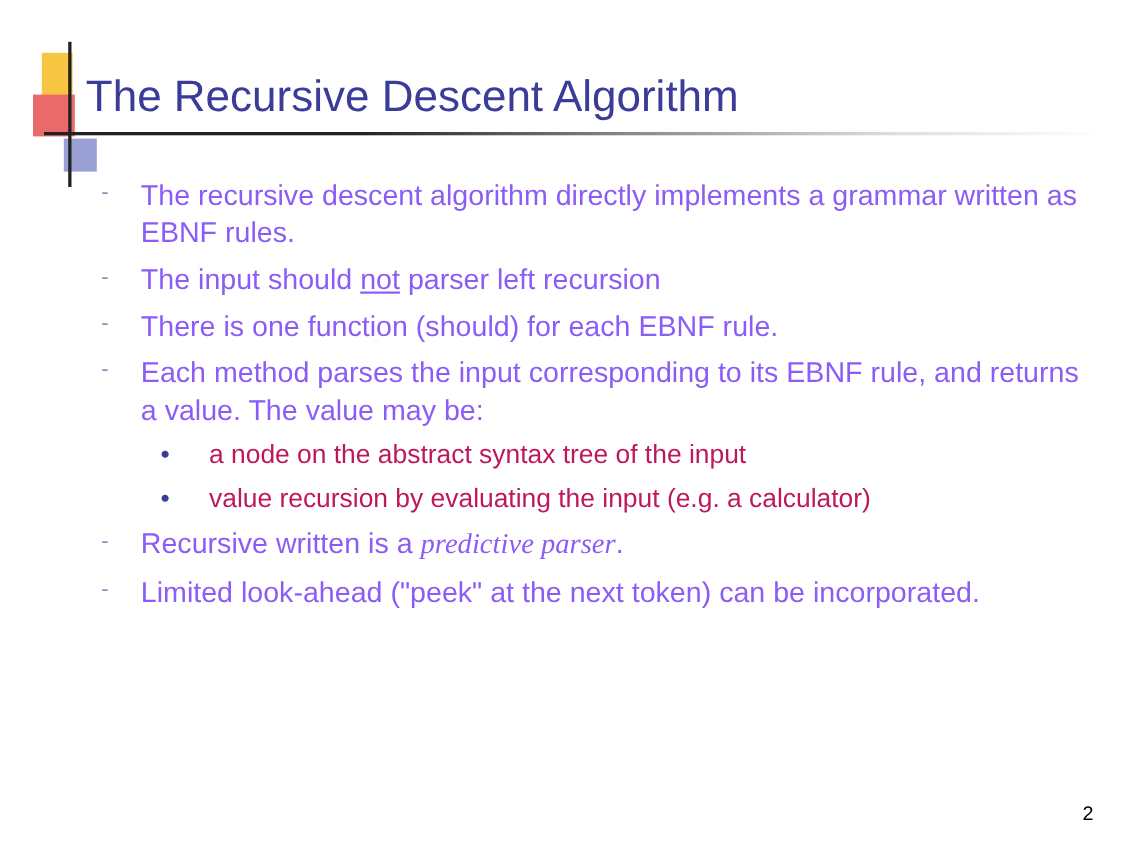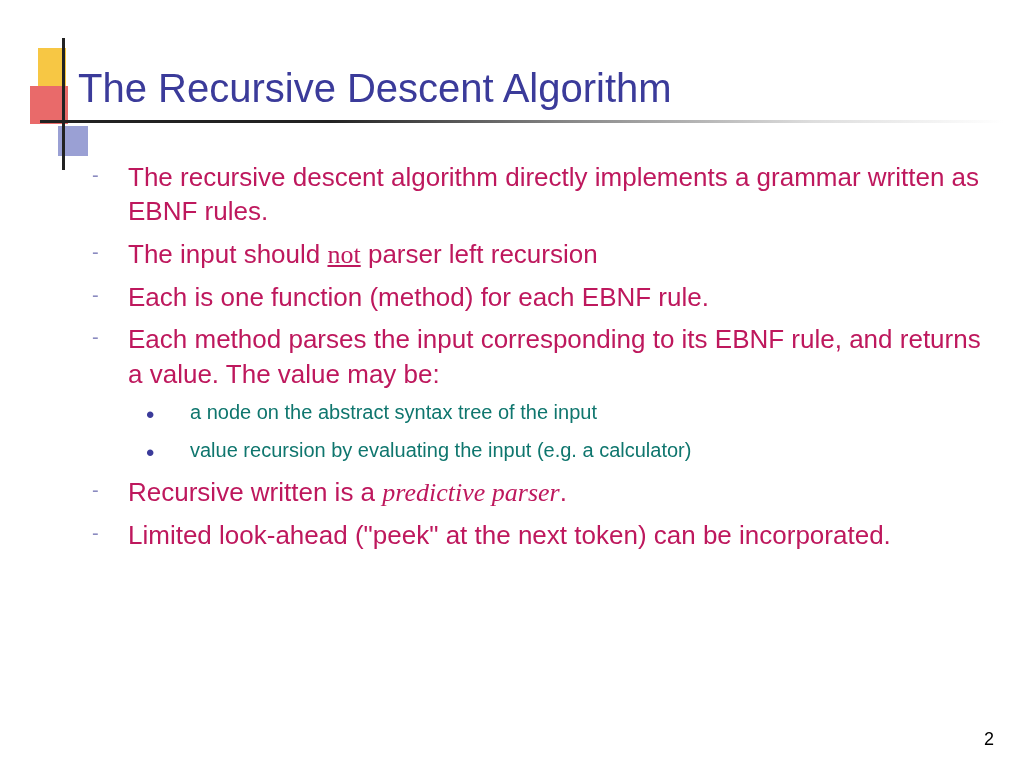--- a/index.html
+++ b/index.html
@@ -84,45 +84,45 @@
     color: #8a8ac0;
     font-size: 20px;
     width: 40px;
     flex-shrink: 0;
     text-align: left;
     padding-top: 4px;
     padding-left: 4px;
   }
   .bullet-text {
     font-size: 26px;
-    color: #be185d;
+    color: #8b5cf6;
     line-height: 1.32;
     flex: 1;
   }
   .sub-row {
     display: flex;
     align-items: flex-start;
     margin-bottom: 8px;
     margin-left: 58px;
   }
   .dot {
     color: #3b3b9a;
     font-size: 24px;
     width: 44px;
     flex-shrink: 0;
     text-align: left;
     padding-top: 2px;
   }
   .sub-text {
-    font-size: 20px;
-    color: #0f766e;
+    font-size: 24px;
+    color: #be185d;
     line-height: 1.32;
     flex: 1;
   }
-  .underline { text-decoration: underline; font-family: Liberation Serif, serif; }
+  .underline { text-decoration: underline; }
   .italic { font-style: italic; font-family: Liberation Serif, serif; }
   .page-num {
     position: absolute;
     bottom: 18px;
     right: 30px;
     font-size: 18px;
     color: #000;
   }
 </style>
 </head>
@@ -142,21 +142,21 @@
     <div class="bullet-row">
       <div class="dash">-</div>
       <div class="bullet-text"><span>The recursive descent algorithm directly implements a grammar written as EBNF rules.</span></div>
     </div>
     <div class="bullet-row">
       <div class="dash">-</div>
       <div class="bullet-text"><span>The input should </span><span class="underline">not</span><span> parser left recursion</span></div>
     </div>
     <div class="bullet-row">
       <div class="dash">-</div>
-      <div class="bullet-text"><span>Each is one function (method) for each EBNF rule.</span></div>
+      <div class="bullet-text"><span>There is one function (should) for each EBNF rule.</span></div>
     </div>
     <div class="bullet-row">
       <div class="dash">-</div>
       <div class="bullet-text"><span>Each method parses the input corresponding to its EBNF rule, and returns a value.  The value may be:</span></div>
     </div>
     <div class="sub-row">
       <div class="dot">•</div>
       <div class="sub-text"><span>a node on the abstract syntax tree of the input</span></div>
     </div>
     <div class="sub-row">

